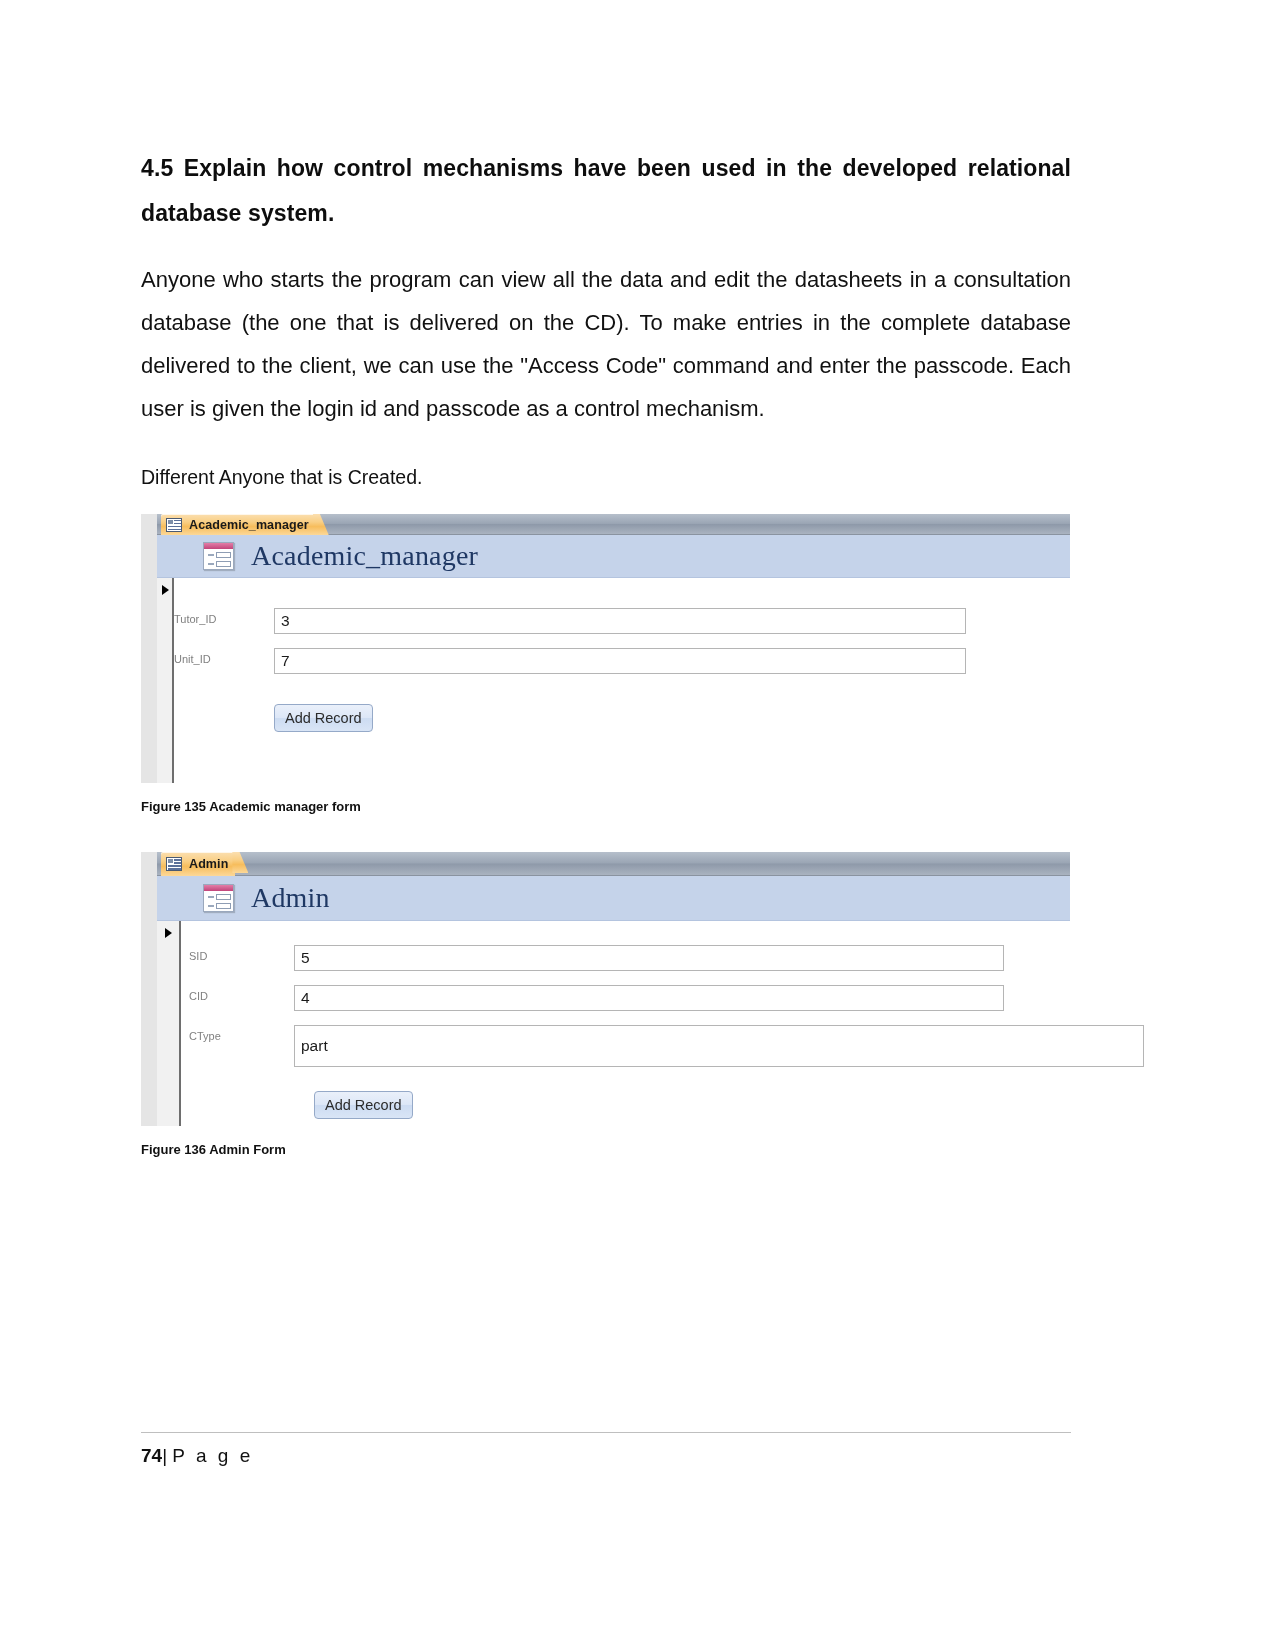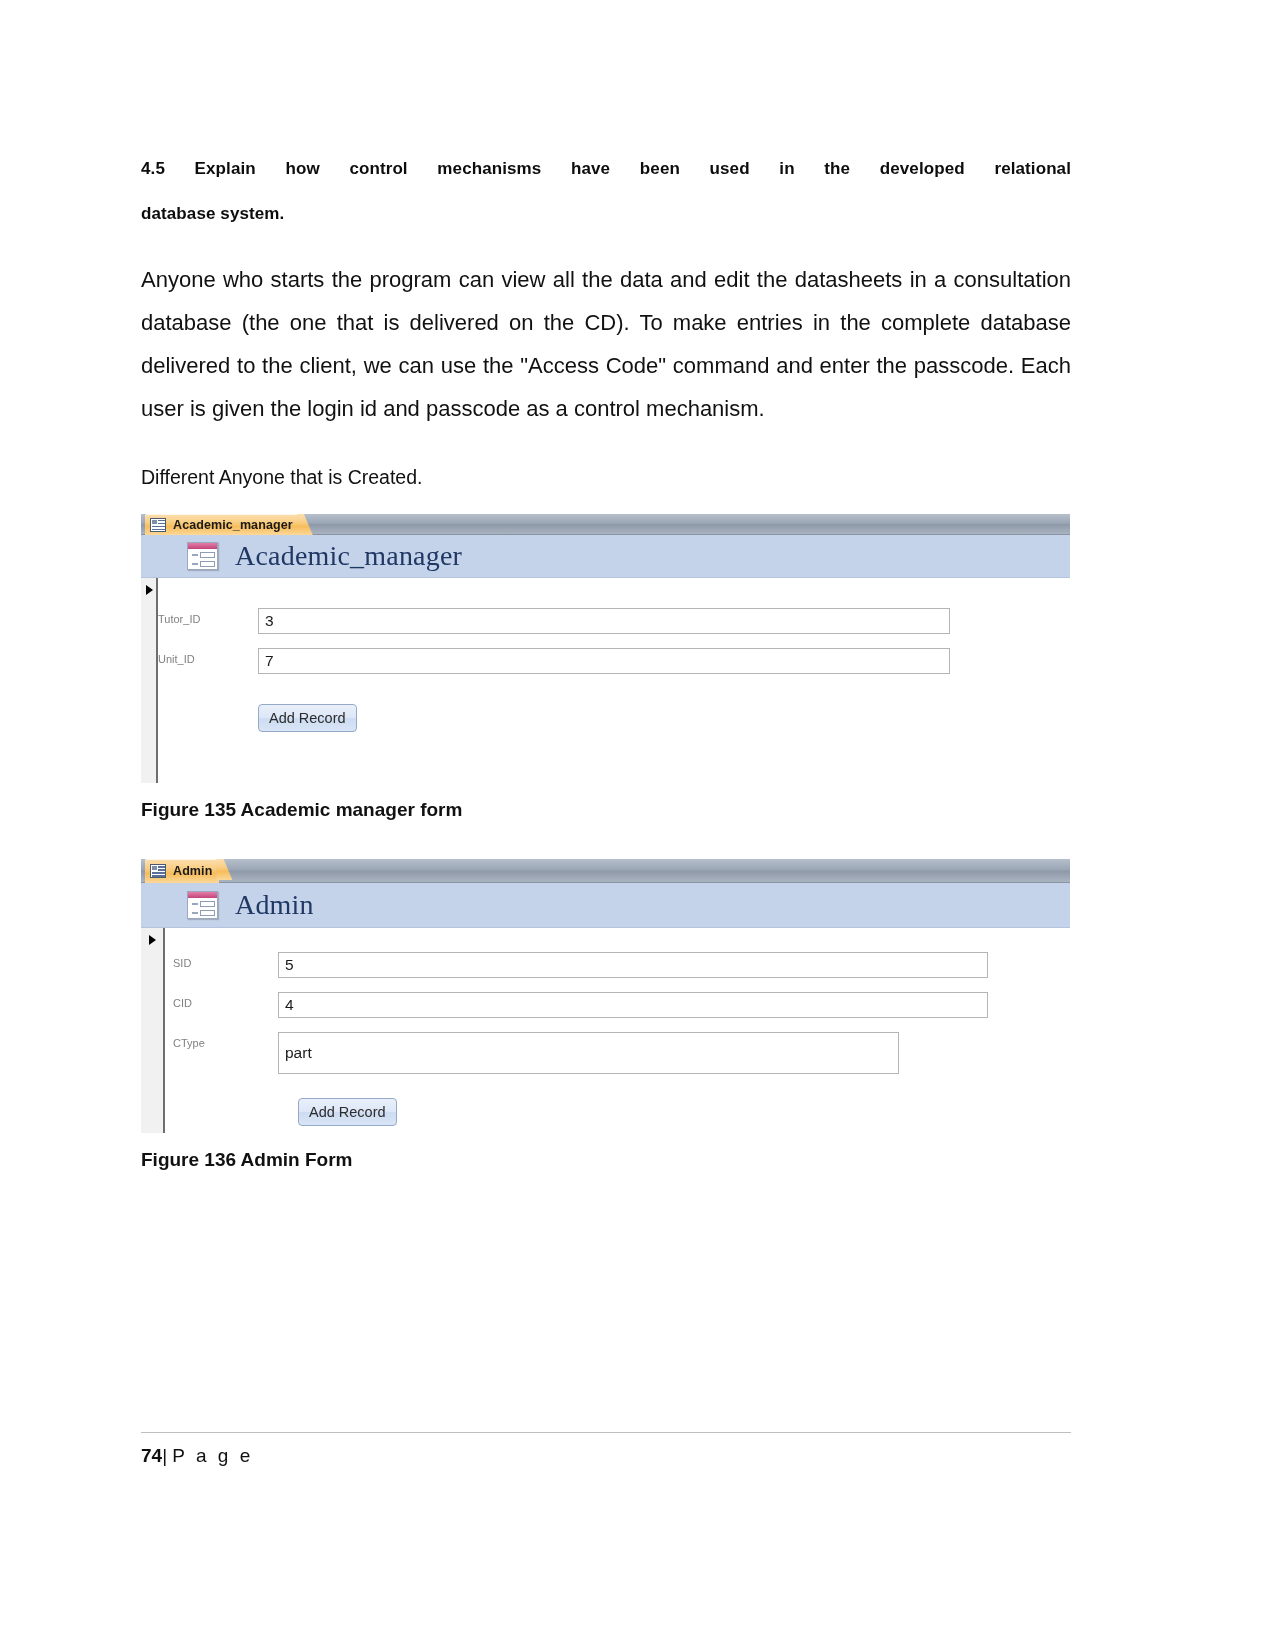--- a/index.html
+++ b/index.html
@@ -24,21 +24,21 @@
 
   .content {
     position: absolute;
     left: 141px;
     top: 0;
     width: 930px;
   }
 
   
   .heading {
-    font-size: 17px;
+    font-size: 23px;
     font-weight: bold;
     line-height: 45px;
     text-align: justify;
     color: #0d0d0d;
     letter-spacing: 0.1px;
     margin: 0;
     padding-top: 146px;
   }
   .heading .ln { display: block; }
   .heading .ln1 {
@@ -69,21 +69,22 @@
     color: #111111;
     margin: 0;
     padding-top: 32px;
   }
 
   
   .access-shot {
     position: relative;
     margin-top: 22px;
     width: 929px;
-    background: #737373;
+    background: #e5e5e5;
+    padding-left: 16px;
   }
 
   .tabbar {
     position: relative;
     height: 21px;
     background: linear-gradient(to bottom, #b6bfcb 0%, #9aa5b4 48%, #8e99a9 52%, #aab3c0 100%);
     border-bottom: 1px solid #8a93a0;
   }
   .tab {
     position: absolute;
@@ -239,21 +240,21 @@
     border-radius: 4px;
     font-size: 14.5px;
     color: #2b2b2b;
     padding: 5px 10px;
     font-family: "Liberation Sans", sans-serif;
     cursor: pointer;
   }
 
   
   .figcap {
-    font-size: 19px;
+    font-size: 13px;
     font-weight: bold;
     color: #111111;
     margin-top: 16px;
   }
 
   
   .footer {
     position: absolute;
     left: 141px;
     top: 1432px;
@@ -379,21 +380,21 @@
             <input class="field-input" style="width: 710px;" type="text" value="5">
           </div>
 
           <div class="field-row">
             <span class="field-label" style="width:105px;">CID</span>
             <input class="field-input" style="width: 710px;" type="text" value="4">
           </div>
 
           <div class="field-row">
             <span class="field-label" style="width:105px;">CType</span>
-            <input class="field-input tall" style="width: 621px;" type="text" value="part">
+            <input class="field-input tall" style="width: 850px;" type="text" value="part">
           </div>
 
           <div class="btn-row" style="padding-left:125px;padding-top:10px;">
             <button class="add-record-btn">Add Record</button>
           </div>
         </div>
       </div>
     </div>
 
     <div class="figcap">Figure 136 Admin Form</div>

